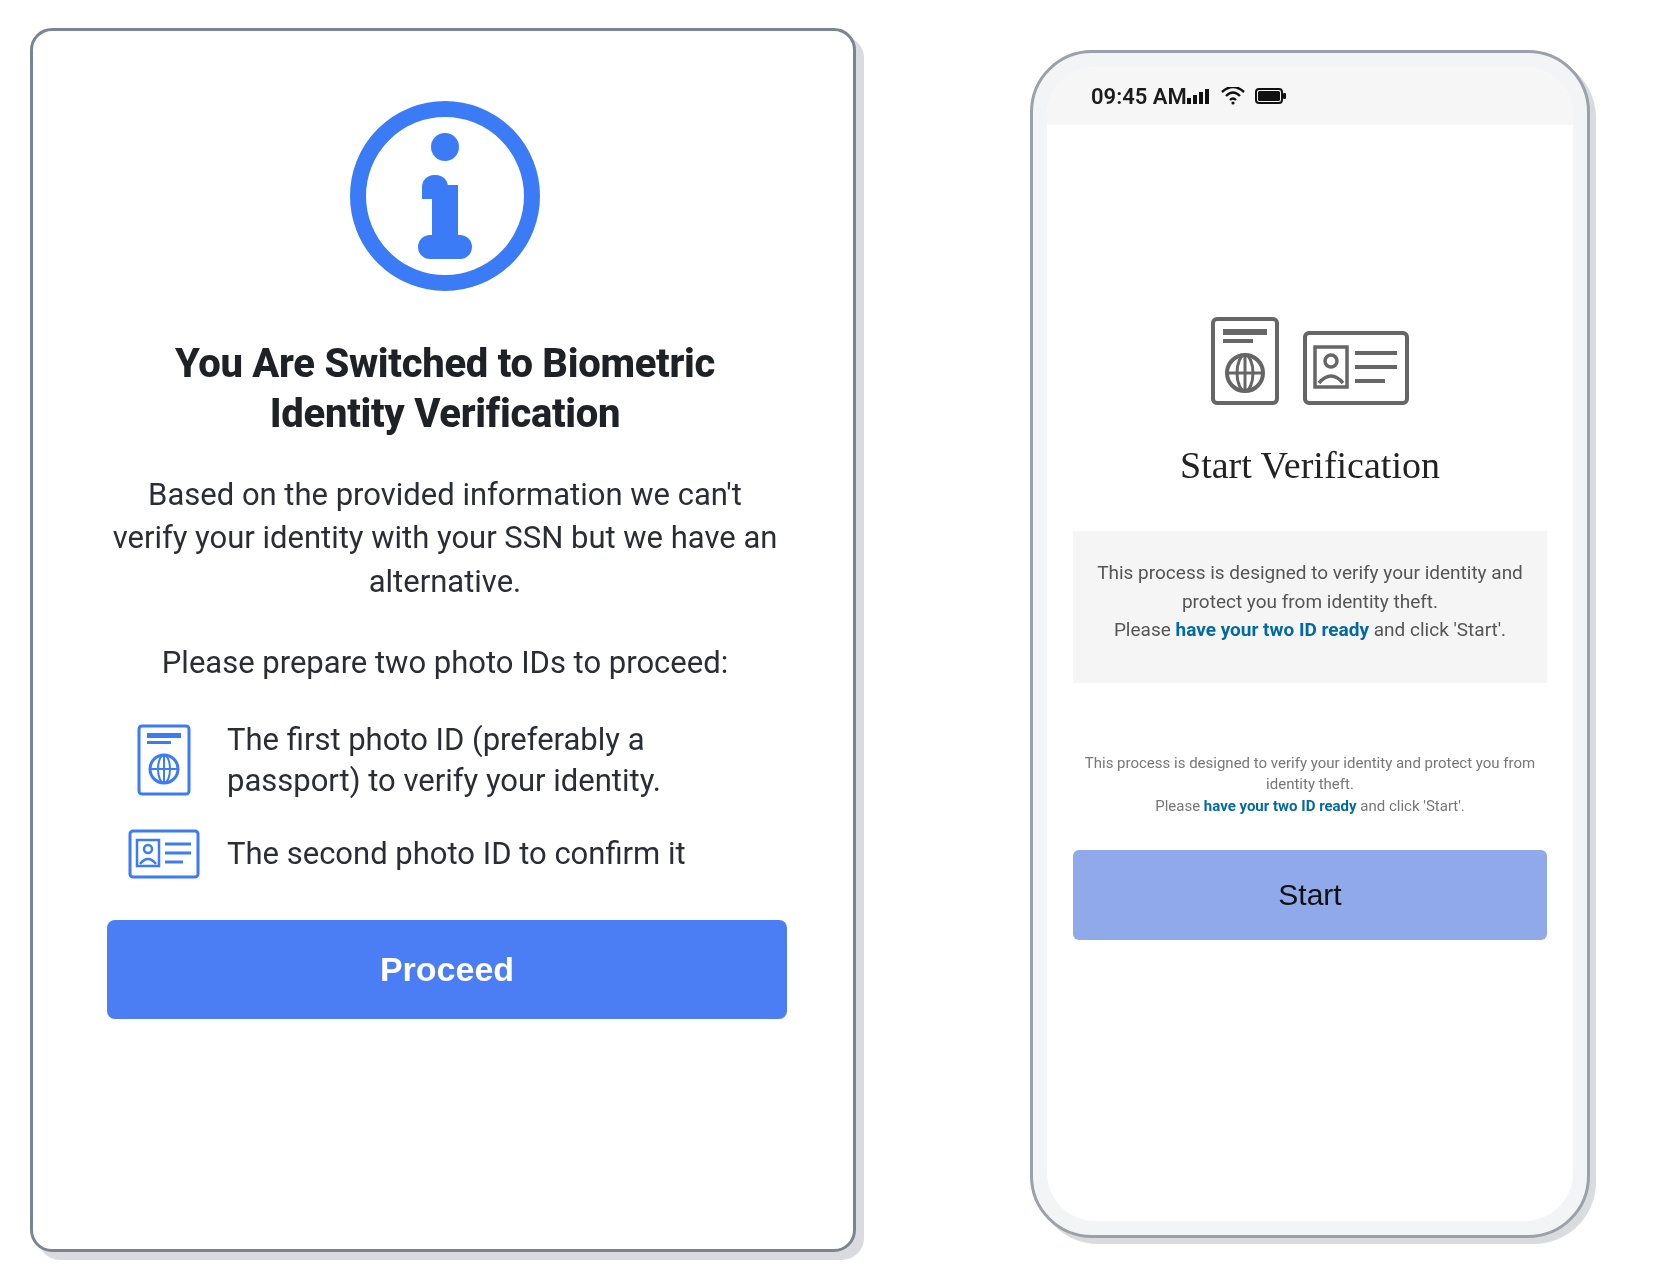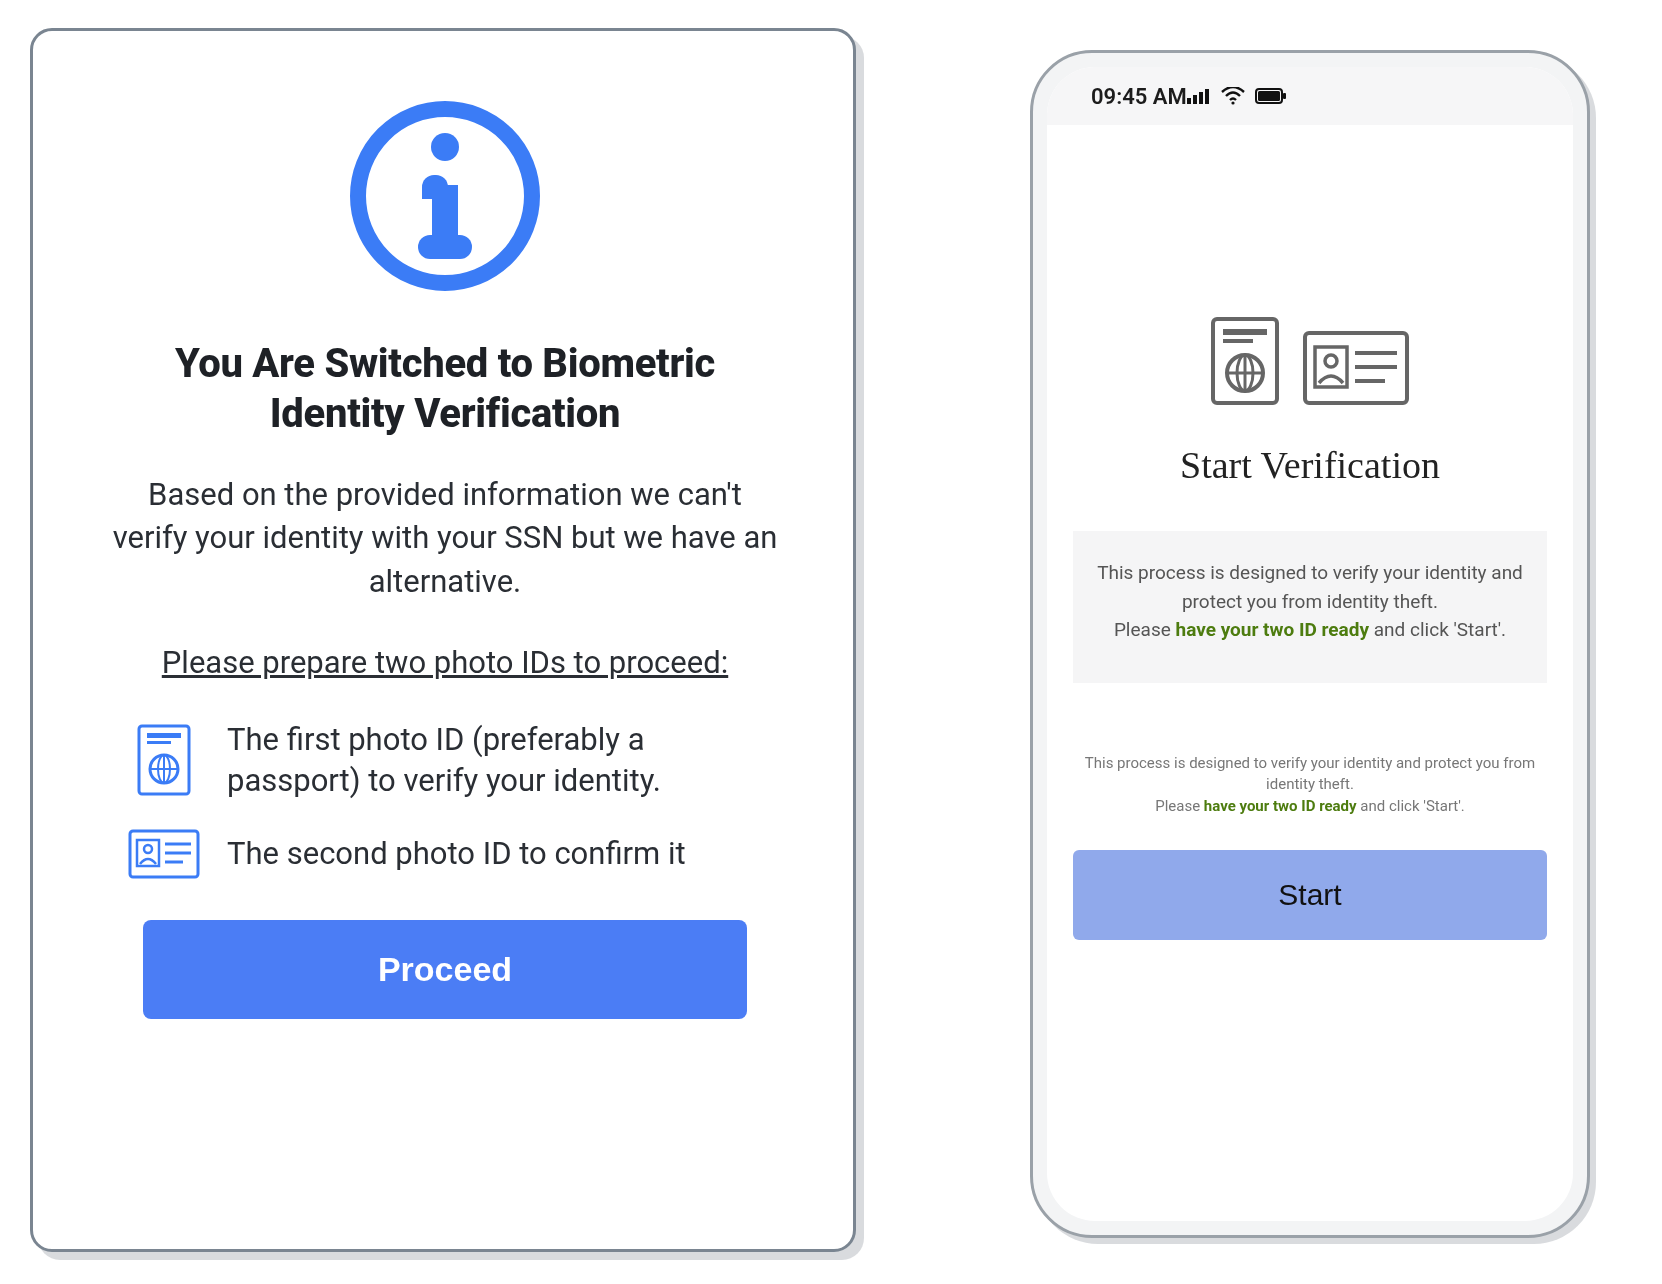--- a/index.html
+++ b/index.html
@@ -91,21 +91,20 @@
     line-height: 1.4;
     margin-top: 34px;
     color: #2a2e34;
   }
   .card .para2 {
     font-size: 31px;
     font-weight: 400;
     line-height: 1.4;
     margin-top: 38px;
     color: #2a2e34;
-    text-decoration: underline;
   }
   .id-list {
     margin-top: 34px;
     text-align: left;
     padding: 0 20px;
   }
   .id-item {
     display: flex;
     align-items: center;
     gap: 26px;
@@ -117,21 +116,21 @@
     display: flex;
     justify-content: center;
   }
   .id-text {
     font-size: 31px;
     line-height: 1.35;
     color: #2a2e34;
   }
   .proceed-btn {
     display: block;
-    width: 604px;
+    width: 680px;
     margin: 40px auto 0 auto;
     background: #4b7df5;
     color: #fff;
     border: none;
     border-radius: 8px;
     font-size: 34px;
     font-weight: 700;
     padding: 30px 0;
     cursor: pointer;
   }
@@ -196,21 +195,21 @@
   .phone-box {
     background: #f5f5f6;
     width: 100%;
     margin-top: 44px;
     padding: 28px 24px 38px 24px;
     text-align: center;
     color: #555;
     font-size: 19px;
     line-height: 1.5;
   }
-  .phone-box strong, .phone-note strong { color: #4d7c0f; font-weight: 700; }
+  .phone-box strong, .phone-note strong { color: #0369a1; font-weight: 700; }
   .phone-note {
     margin-top: 70px;
     text-align: center;
     font-size: 15px;
     color: #777;
     line-height: 1.45;
     padding: 0 8px;
   }
   .start-btn {
     display: block;

